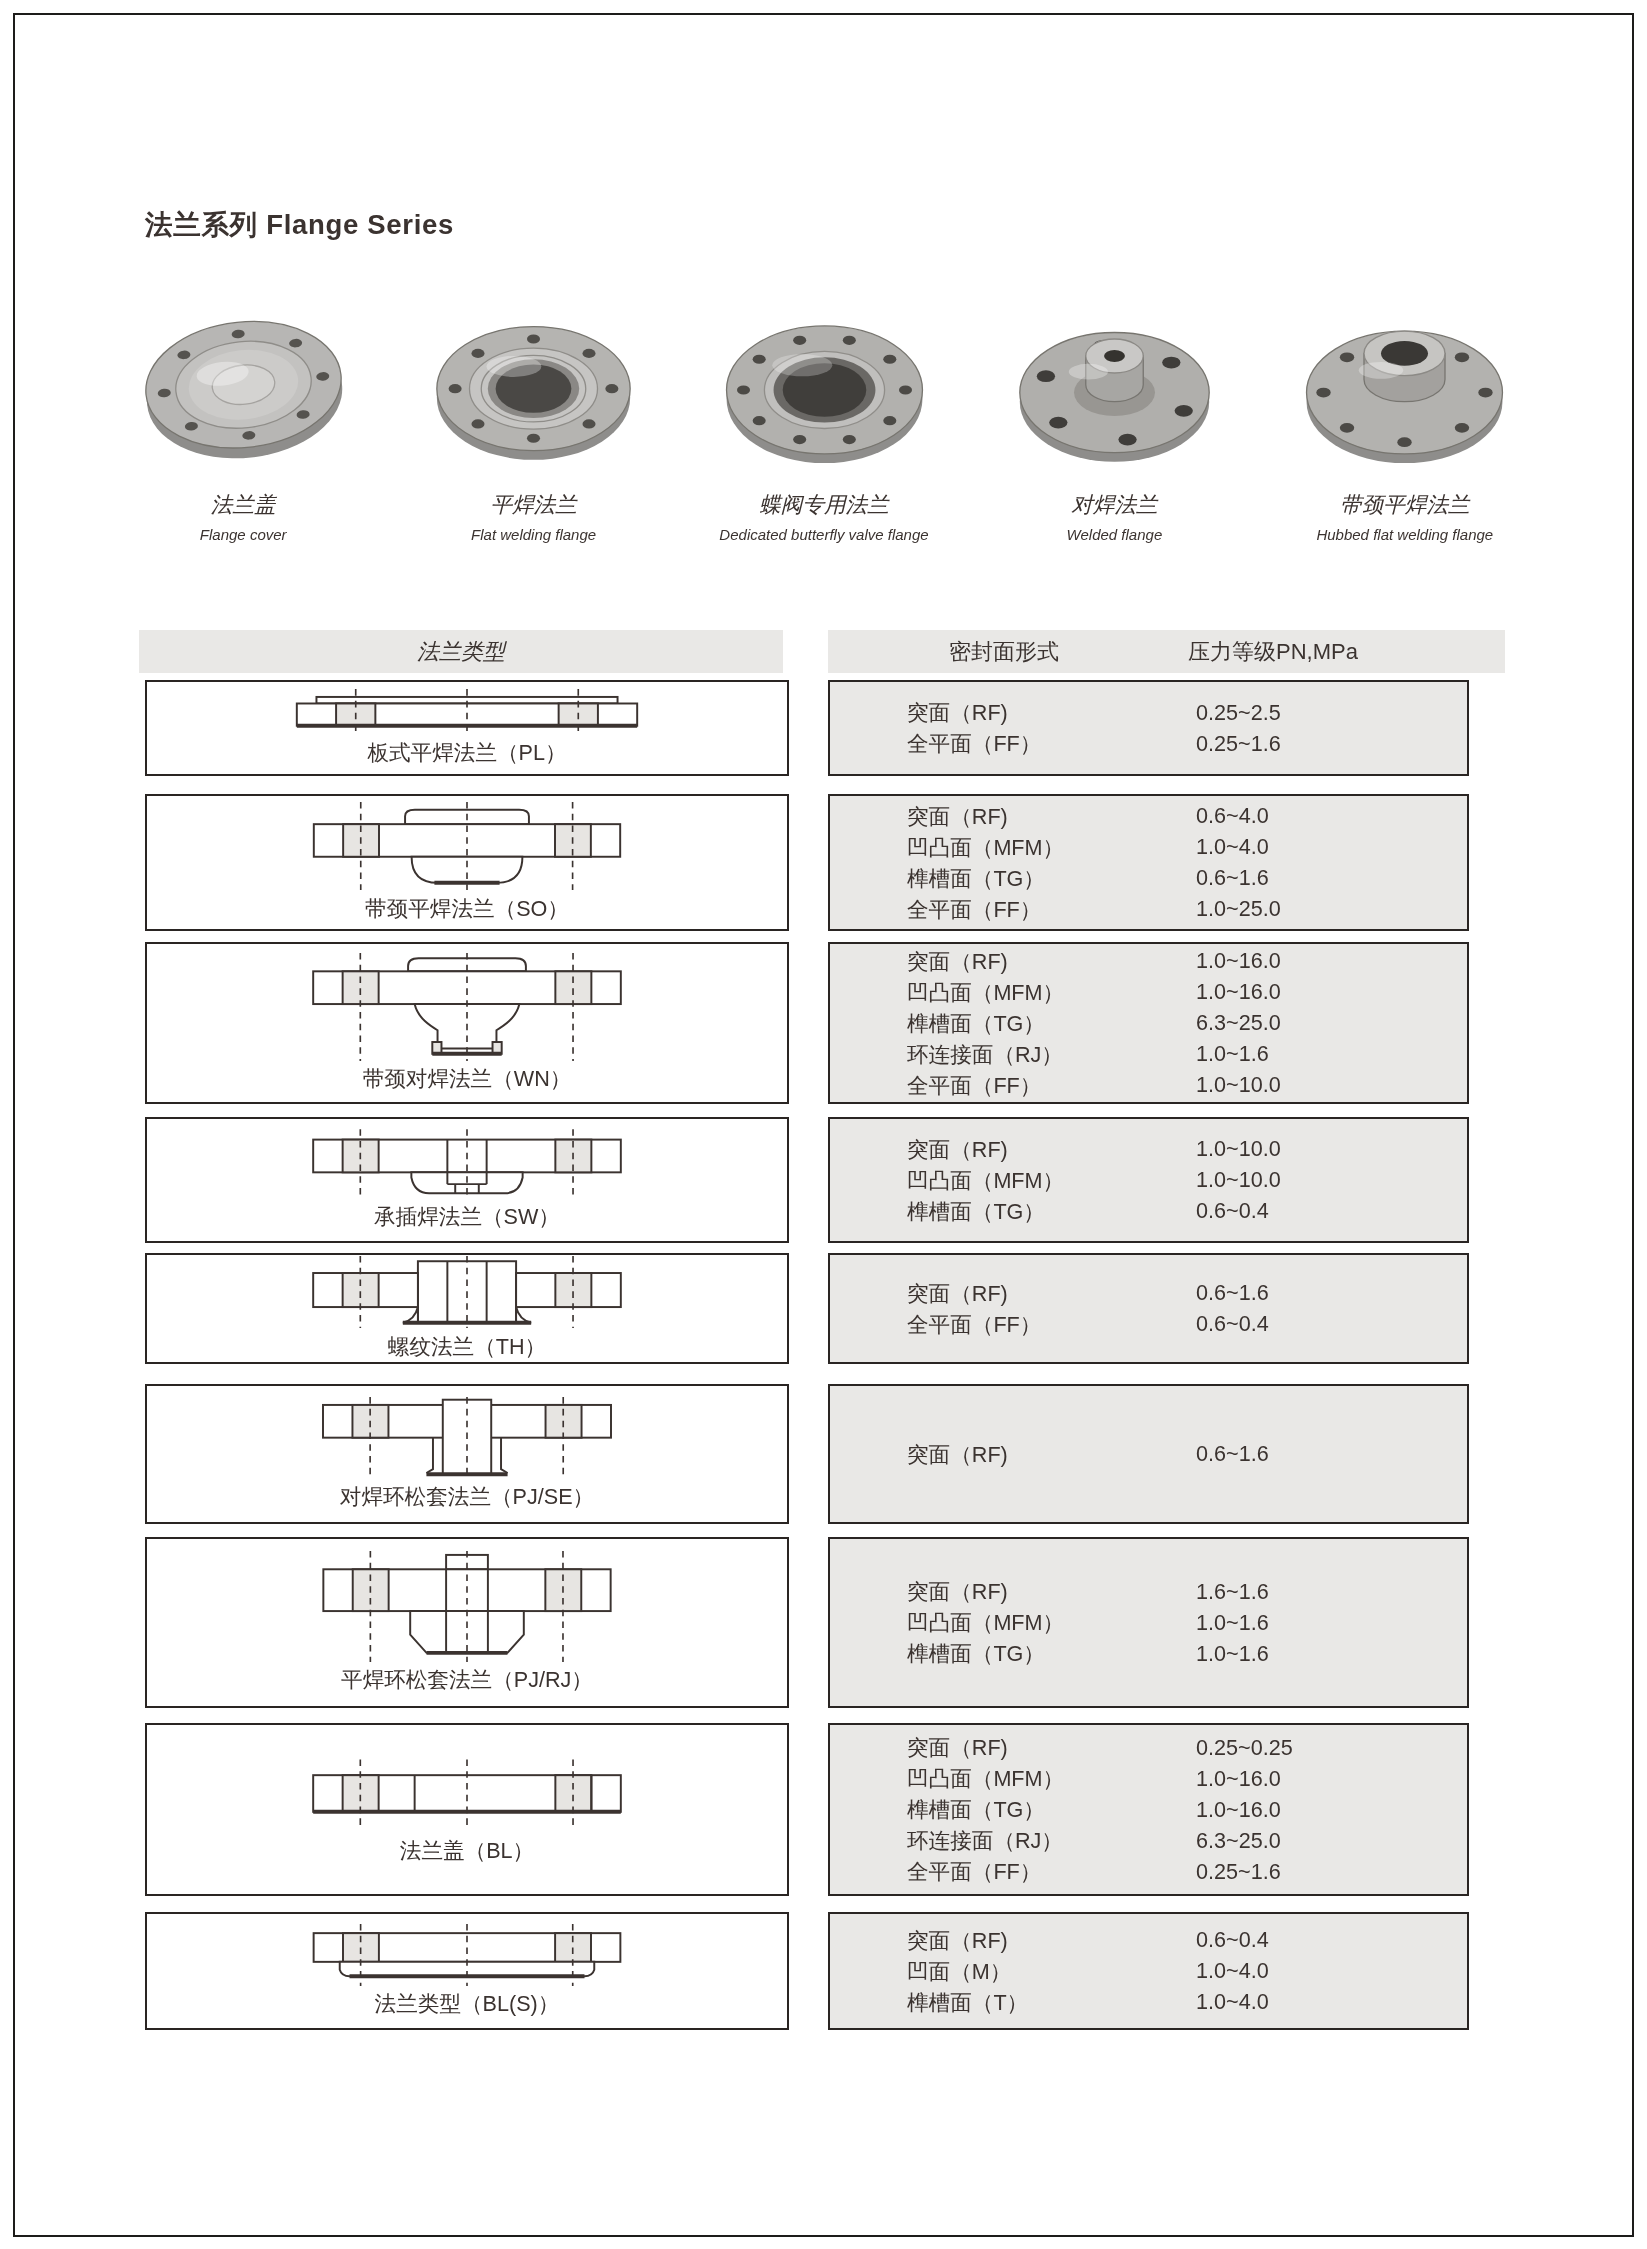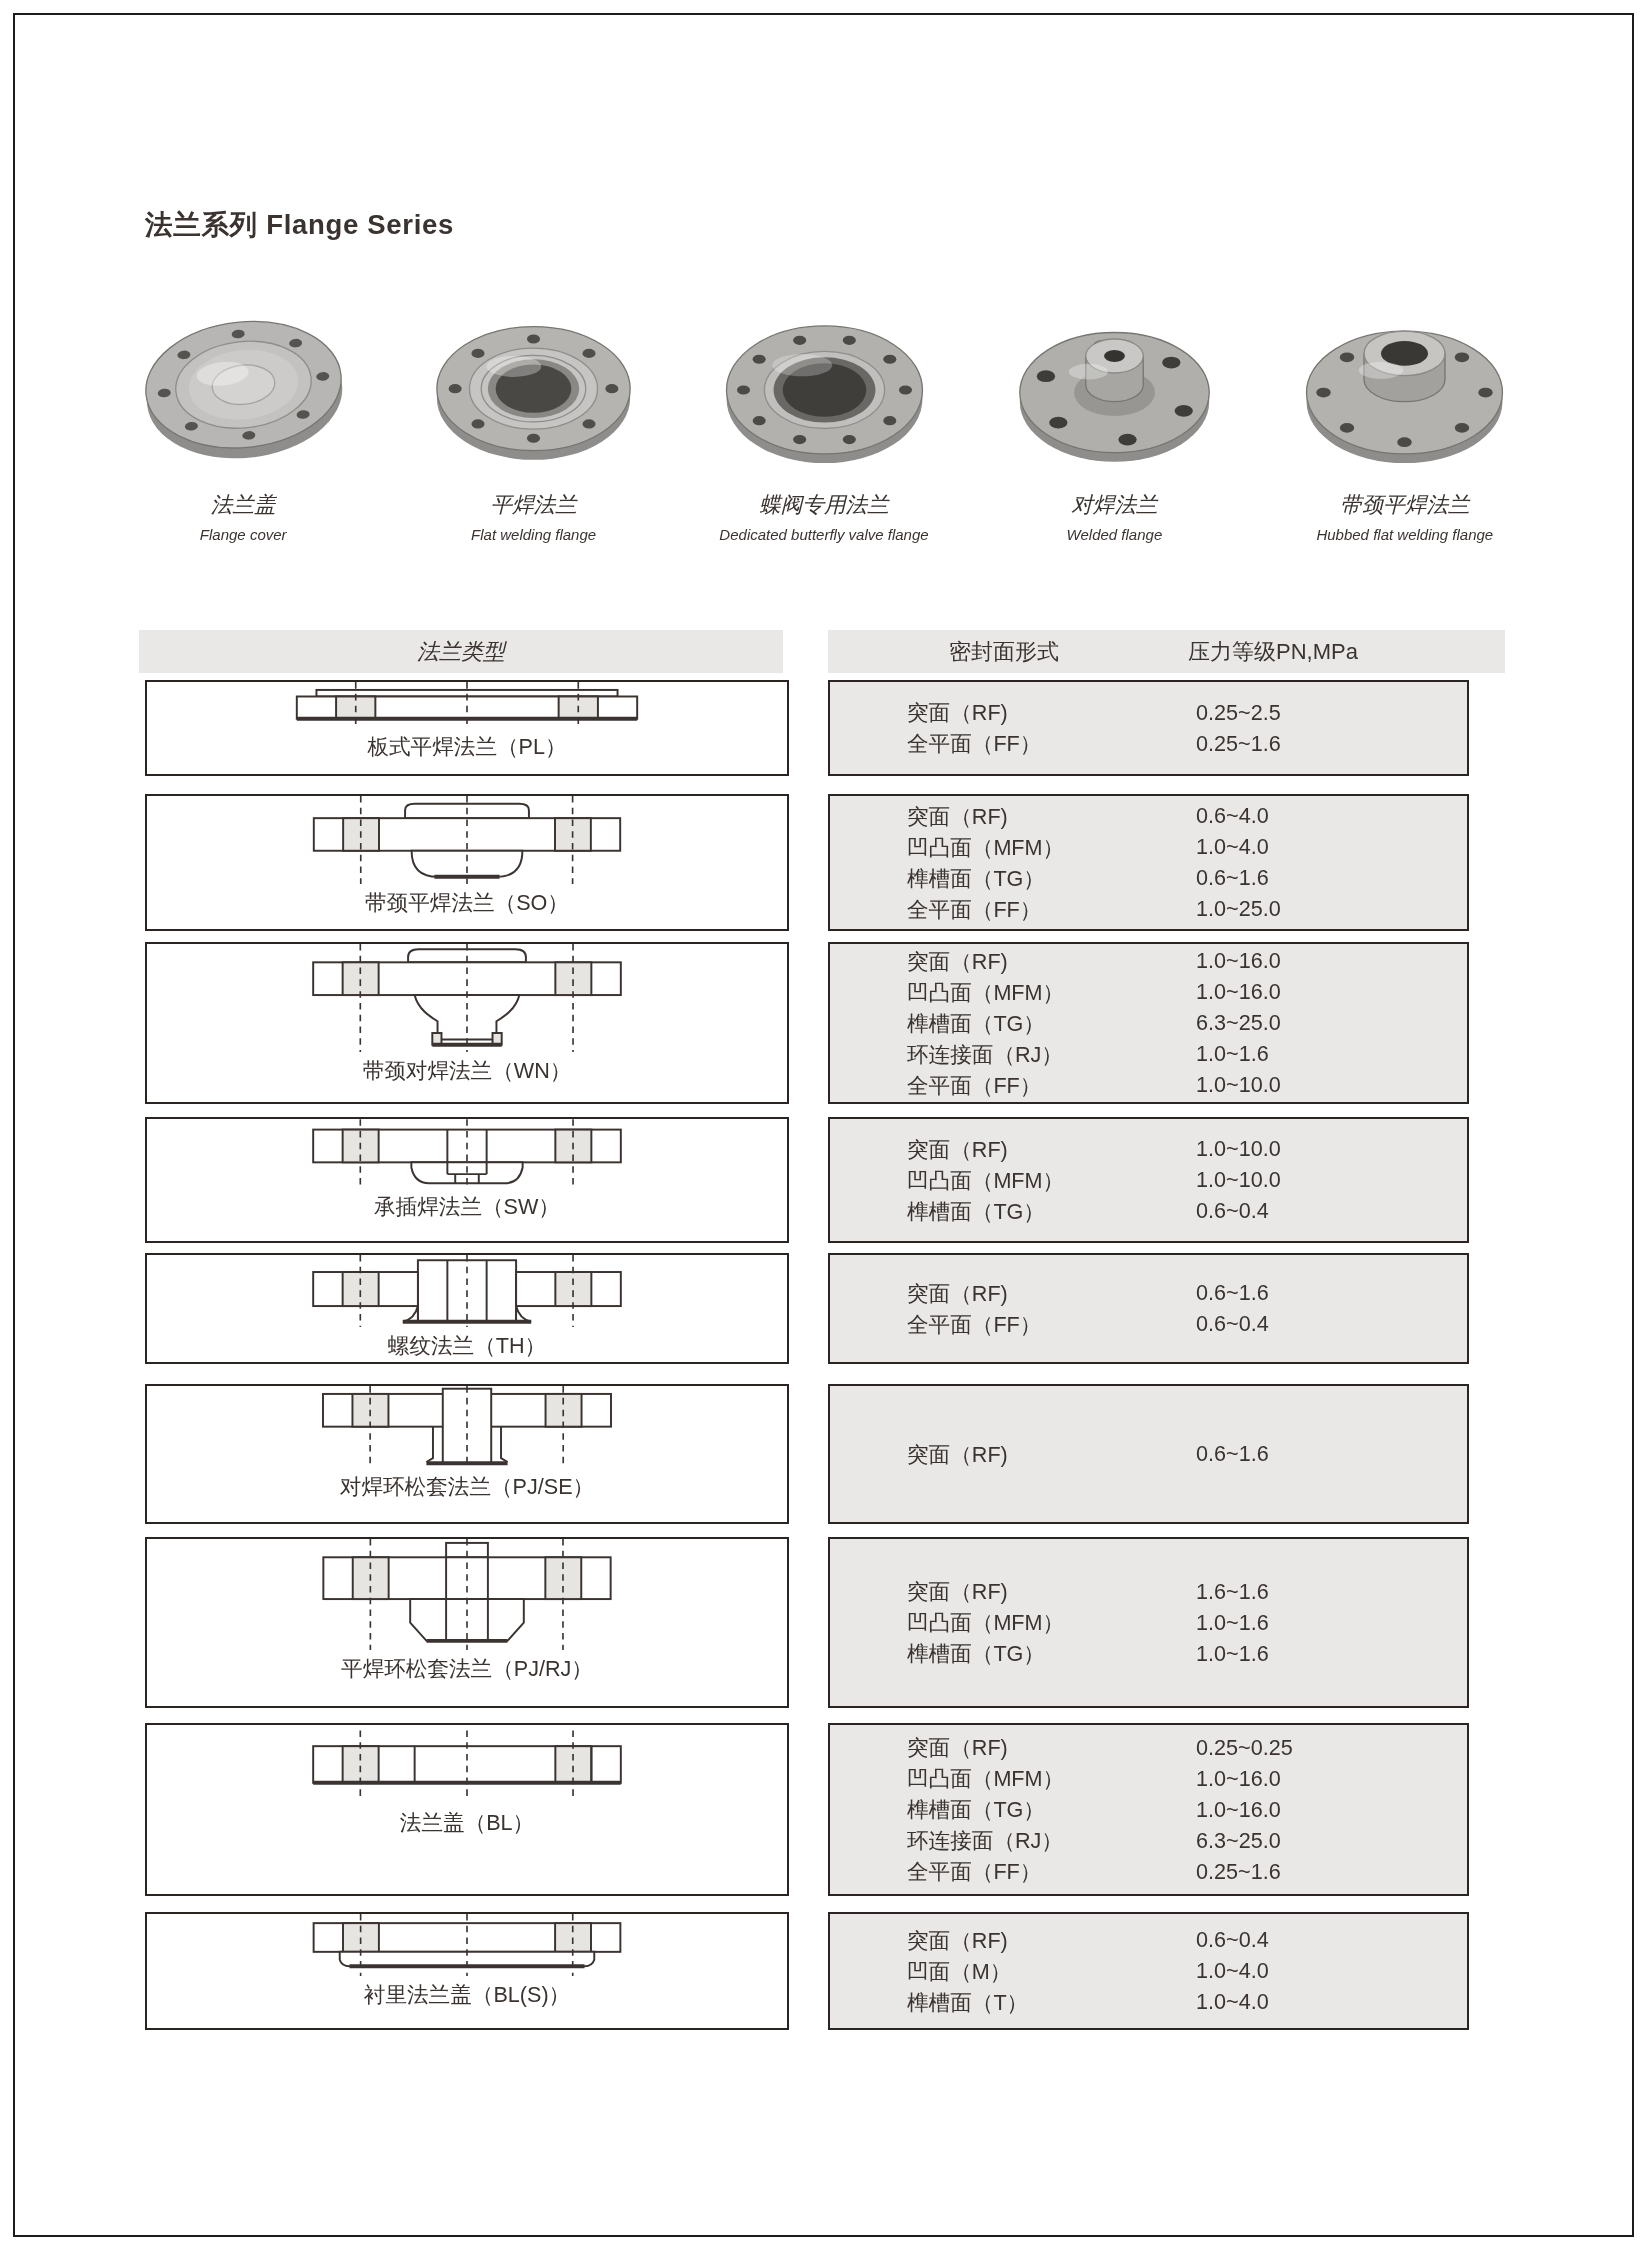--- a/index.html
+++ b/index.html
@@ -25,21 +25,21 @@
     background:#e9e8e6; display:flex; align-items:center; justify-content:center; font-size:22px;font-style:italic; }
   .hdr-right { position:absolute; left:828px; top:630px; width:677px; height:43px;
     background:#e9e8e6; }
   .hdr-right span { position:absolute; top:50%; transform:translateY(-50%); font-size:22px; }
   .hdr-seal { left:121px; }
   .hdr-pn   { left:360px; }
 
   
   .cell-l { position:absolute; left:145px; width:644px; background:#ffffff;
     border:2.6px solid #2a2523; box-sizing:border-box;
-    display:flex; flex-direction:column; align-items:center; }
+    display:flex; flex-direction:column; align-items:center; justify-content:center; }
   .diag { display:block; }
   .diag-label { font-size:21.6px; margin-top:3.9px; }
 
   .cell-r { position:absolute; left:828px; width:641px; background:#e9e8e6;
     border:2.6px solid #2a2523; box-sizing:border-box;
     display:flex; flex-direction:column; justify-content:center; }
   .face-line { display:flex; align-items:center; height:31px; }
   .face { margin-left:77px; width:289px; font-size:21.6px; }
   .pn { font-size:21.6px; }
 
@@ -428,21 +428,21 @@
     <svg class="diag" width="432" height="62" viewBox="0 0 660 95">
       <rect class="fw" x="95" y="14" width="470" height="44"></rect>
       <rect class="fg" x="140" y="14" width="55" height="44"></rect>
       <rect class="fg" x="465" y="14" width="55" height="44"></rect>
       <path class="fw" d="M135,58 L135,70 Q138,80 150,80 L510,80 Q522,80 525,70 L525,58 Z"></path>
       <line class="thick" x1="150" y1="80" x2="510" y2="80"></line>
       <line class="dashed" x1="167" y1="0" x2="167" y2="95"></line>
       <line class="dashed" x1="330" y1="0" x2="330" y2="95"></line>
       <line class="dashed" x1="492" y1="0" x2="492" y2="95"></line>
     </svg>
-    <div class="diag-label">衬里法兰盖（BL(S)）</div>
+    <div class="diag-label">法兰类型（BL(S)）</div>
   </div>
   <div class="cell-r" style="top:1912px;height:118px">
     <div class="face-line">
         <span class="face">突面（RF)</span>
         <span class="pn">0.6~0.4</span>
       </div>
     <div class="face-line">
         <span class="face">凹面（M）</span>
         <span class="pn">1.0~4.0</span>
       </div>

